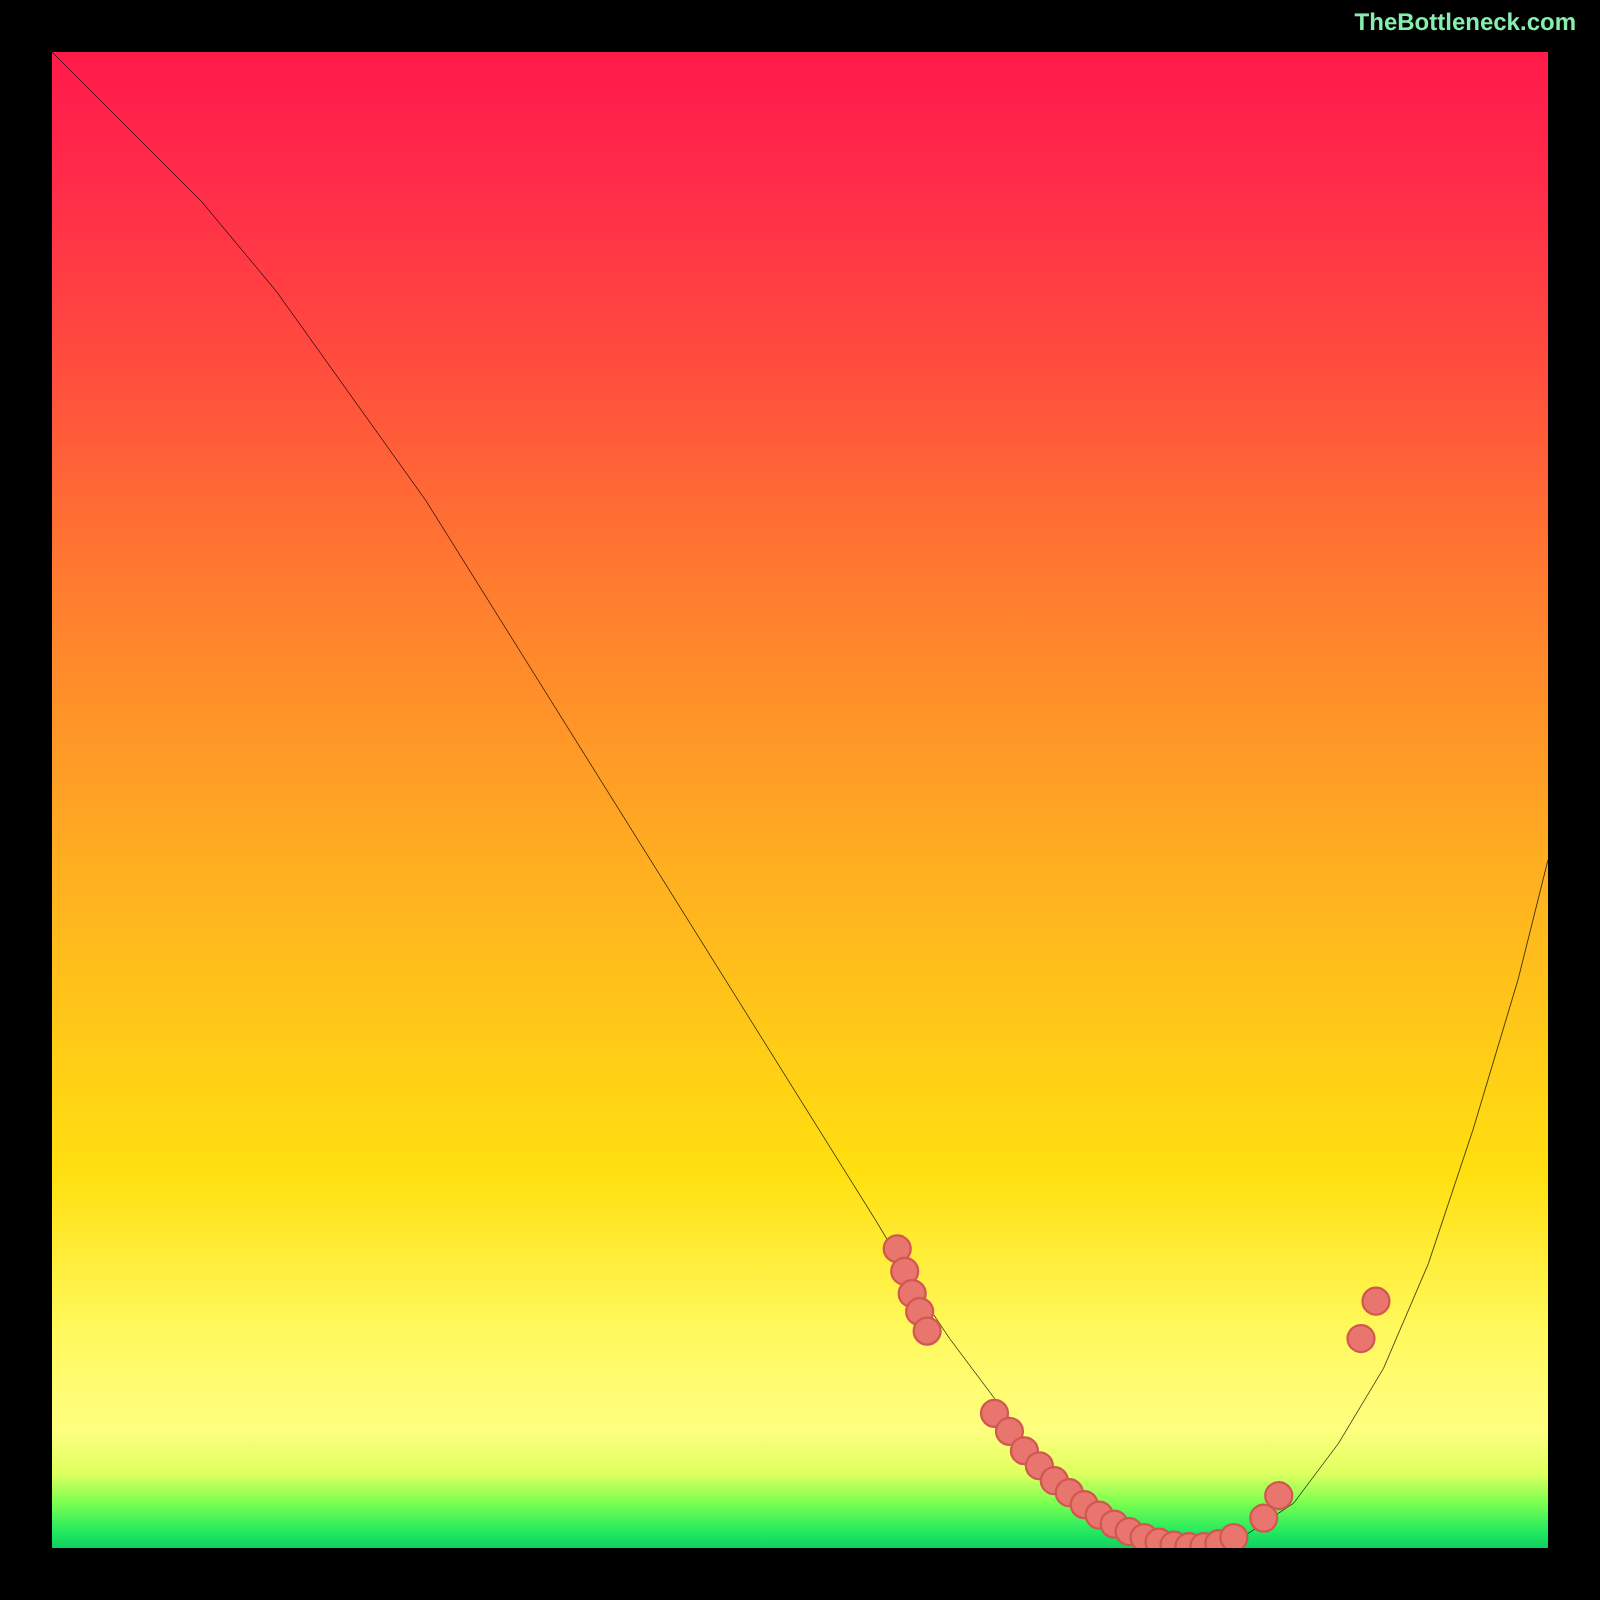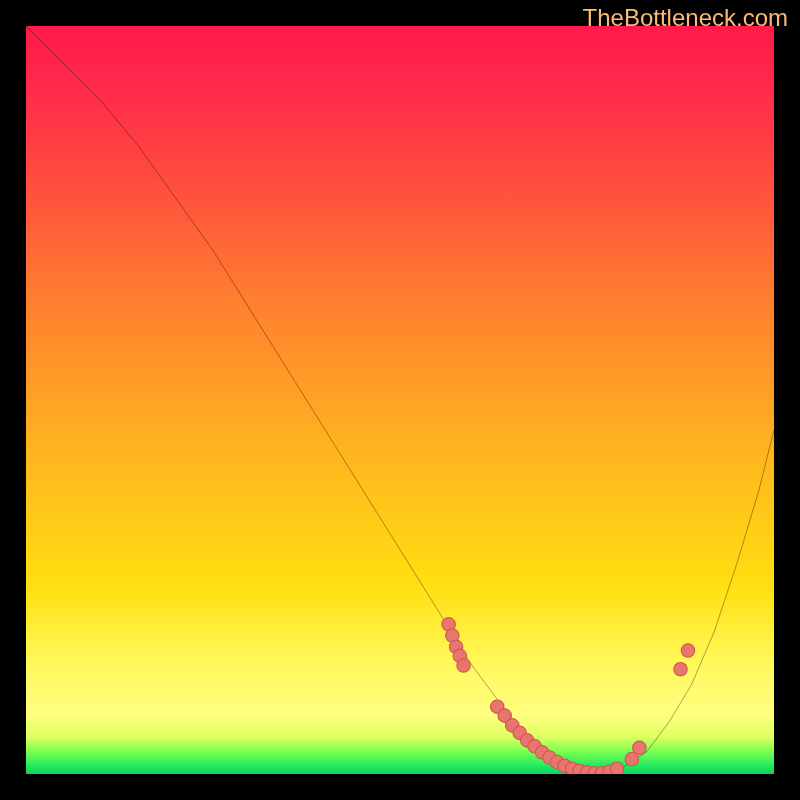--- a/index.html
+++ b/index.html
@@ -7,23 +7,23 @@
     width: 800px;
     height: 800px;
     background: #000;
     position: relative;
     font-family: Arial, sans-serif;
   }
   .watermark {
     position: absolute;
     top: 4px;
     right: 12px;
-    color: #fdba74;
-    font-size: 24px;
-    font-weight: normal;
+    color: #86efac;
+    font-size: 12px;
+    font-weight: bold;
     z-index: 10;
   }
   .plot-area {
     position: absolute;
     top: 26px;
     left: 26px;
     width: 748px;
     height: 748px;
   }
   .gradient-bg {

